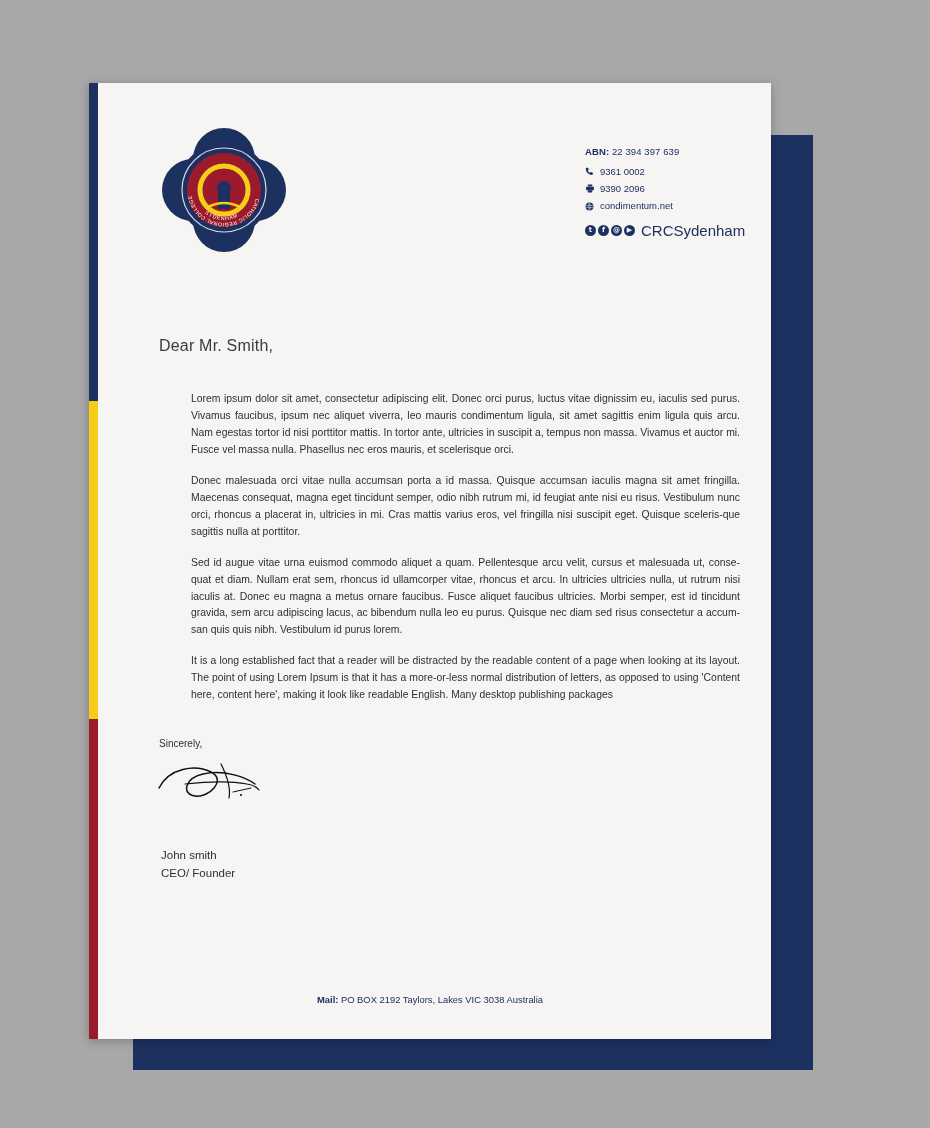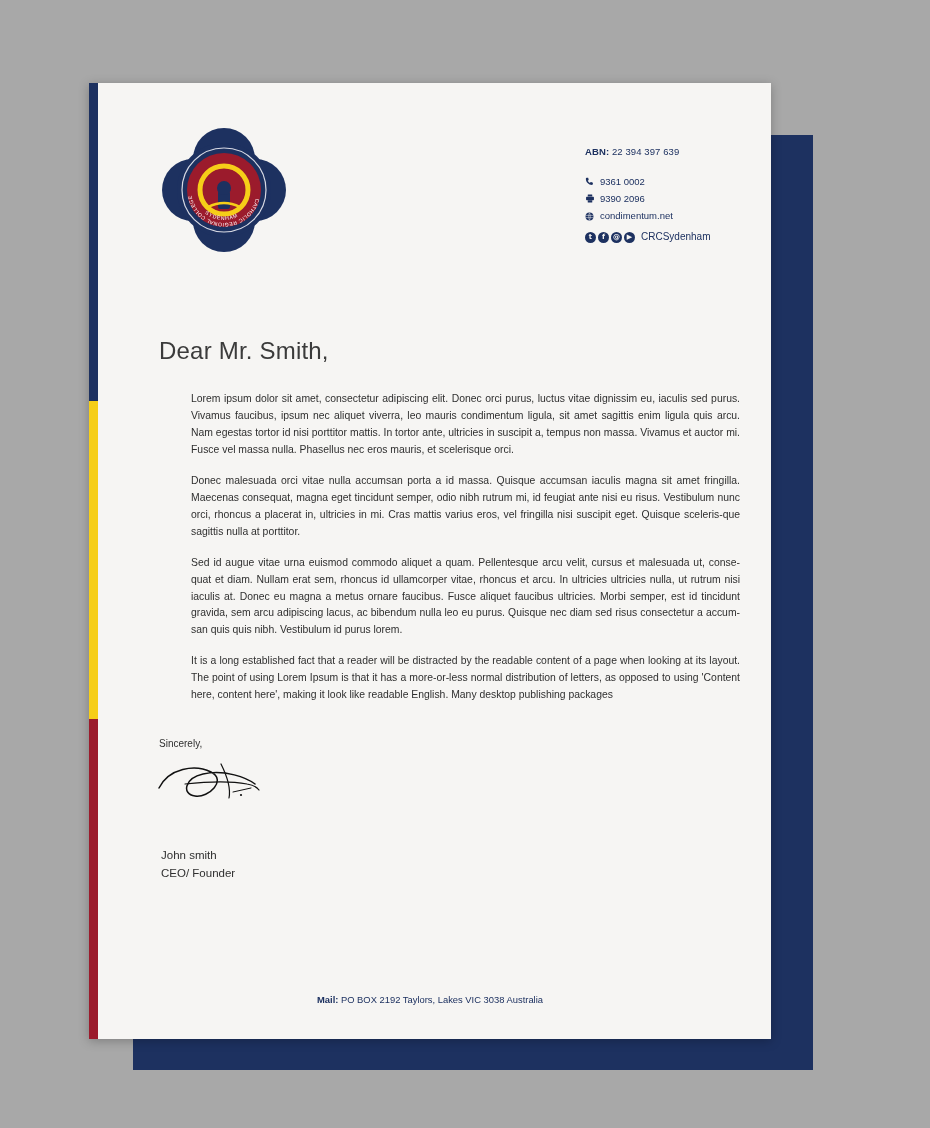--- a/index.html
+++ b/index.html
@@ -60,21 +60,21 @@
   .contact {
     position: absolute;
     left: 496px;
     top: 62px;
     width: 180px;
     color: #1d3160;
     font-size: 9.5px;
     line-height: 1.45;
   }
   .contact .abn {
-    margin-bottom: 16px;
+    margin-bottom: 6px;
     letter-spacing: .1px;
   }
   .contact .abn b { font-weight: bold; }
   .contact-row {
     display: flex;
     align-items: center;
     margin-bottom: 3.5px;
   }
   .contact-row .ci {
     width: 13px;
@@ -95,28 +95,28 @@
     border-radius: 50%;
     background: #1d3160;
     color: #f6f5f3;
     margin-right: 2px;
     font-size: 7px;
     line-height: 11px;
     text-align: center;
     font-weight: bold;
     font-family: "DejaVu Sans", sans-serif;
   }
-  .social-row .handle { margin-left: 4px; font-size: 10px; }
+  .social-row .handle { margin-left: 4px; font-size: 15px; }
 
   
   .salutation {
     position: absolute;
     left: 70px;
     top: 254px;
-    font-size: 24px;
+    font-size: 16px;
     color: #3b3b3b;
     font-weight: normal;
     letter-spacing: .2px;
   }
   .body-copy {
     position: absolute;
     left: 70px;
     top: 308px;
     width: 549px;
     font-size: 10.4px;

